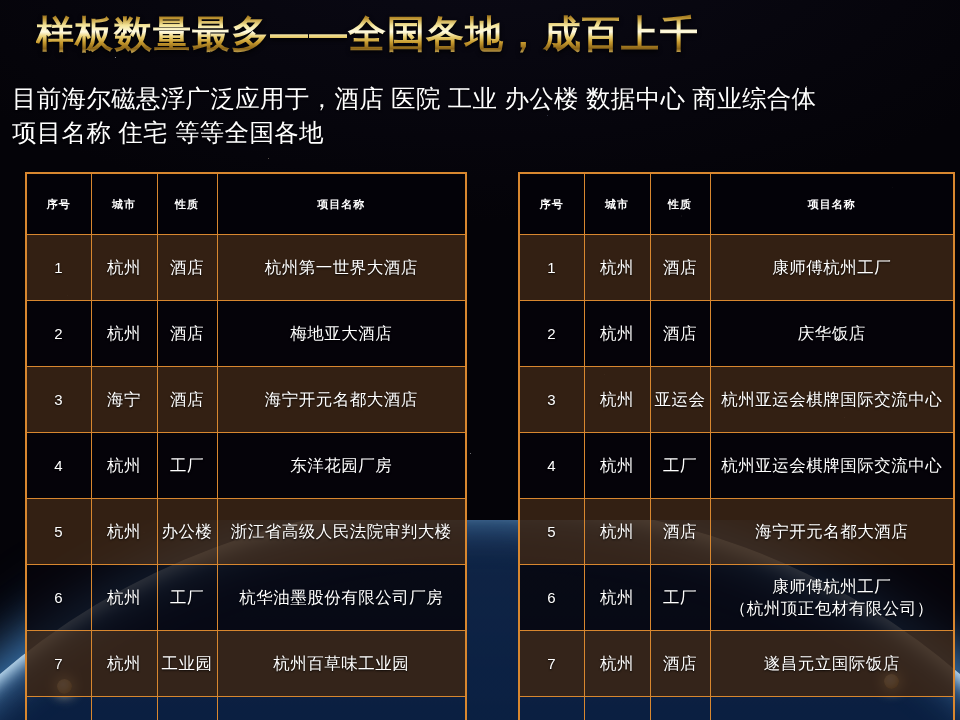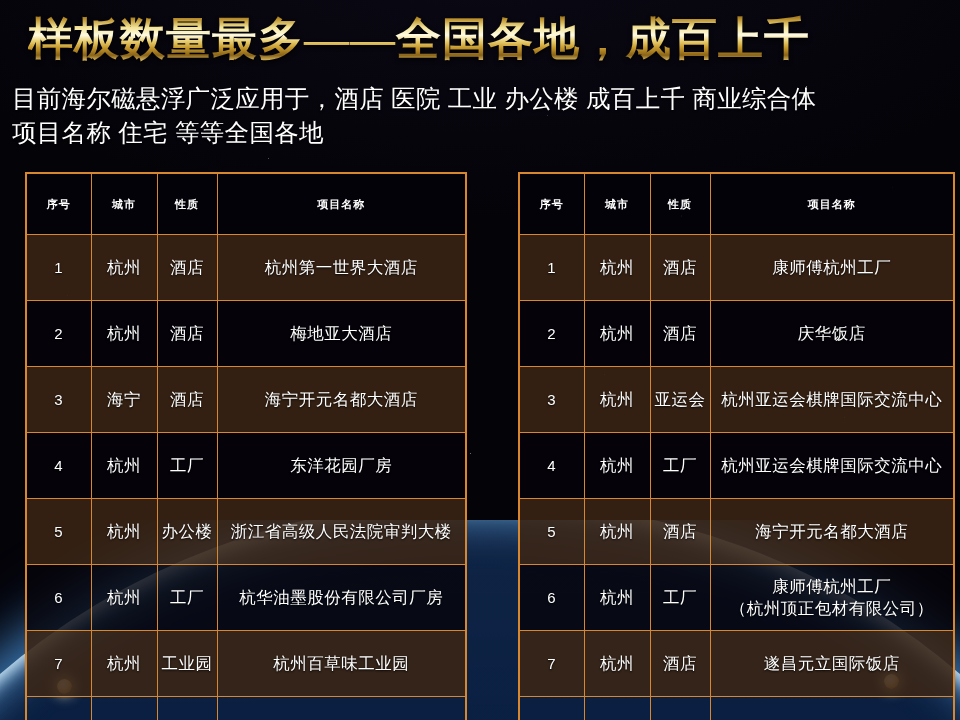--- a/index.html
+++ b/index.html
@@ -92,43 +92,42 @@
     position: absolute;
     width: 15px;
     height: 15px;
     border-radius: 50%;
     background: radial-gradient(circle at 40% 36%, #fffaf0 0%, #f2dfb8 38%, #caa86e 68%, rgba(160,125,70,0) 100%);
     box-shadow: 0 0 11px 4px rgba(255,235,185,.55);
   }
   
   .title {
     position: absolute;
-    left: 28px;
+    left: 36px;
     top: 12px;
-    font-size: 45px;
+    font-size: 38px;
     font-weight: bold;
     letter-spacing: 1px;
     line-height: 1.2;
     white-space: nowrap;
     background: linear-gradient(to bottom,
         #6b4a14 0%,
         #b98f2c 13%,
         #f4e59a 29%,
         #fffbe2 43%,
         #e9cf72 54%,
         #c79a2e 66%,
         #8a6318 80%,
         #e3c974 92%,
         #f8efbf 100%);
     -webkit-background-clip: text;
     background-clip: text;
     color: transparent;
     -webkit-text-fill-color: transparent;
     filter: drop-shadow(0 2px 2px rgba(0,0,0,.85));
-    font-family: Liberation Serif, serif;
   }
   
   .subtitle {
     position: absolute;
     left: 12px;
     top: 82px;
     width: 940px;
     font-size: 24.5px;
     line-height: 1.38;
     color: #ffffff;
@@ -191,21 +190,21 @@
     <div class="earth-clouds"></div>
     <div class="earth-rim"></div>
   </div>
 
   <div class="glow-dot" style="left:57px; top:679px;"></div>
   <div class="glow-dot" style="left:884px; top:674px;"></div>
 
   <div class="title">样板数量最多——全国各地，成百上千</div>
 
   <div class="subtitle">
-    <div>目前海尔磁悬浮广泛应用于，酒店 医院 工业 办公楼 成百上千 商业综合体</div>
+    <div>目前海尔磁悬浮广泛应用于，酒店 医院 工业 办公楼 数据中心 商业综合体</div>
     <div>项目名称 住宅 等等全国各地</div>
   </div>
 
   <table class="proj-table left">
     <colgroup>
       <col class="col-no">
         <col class="col-city">
         <col class="col-type">
         <col>
     </colgroup>

